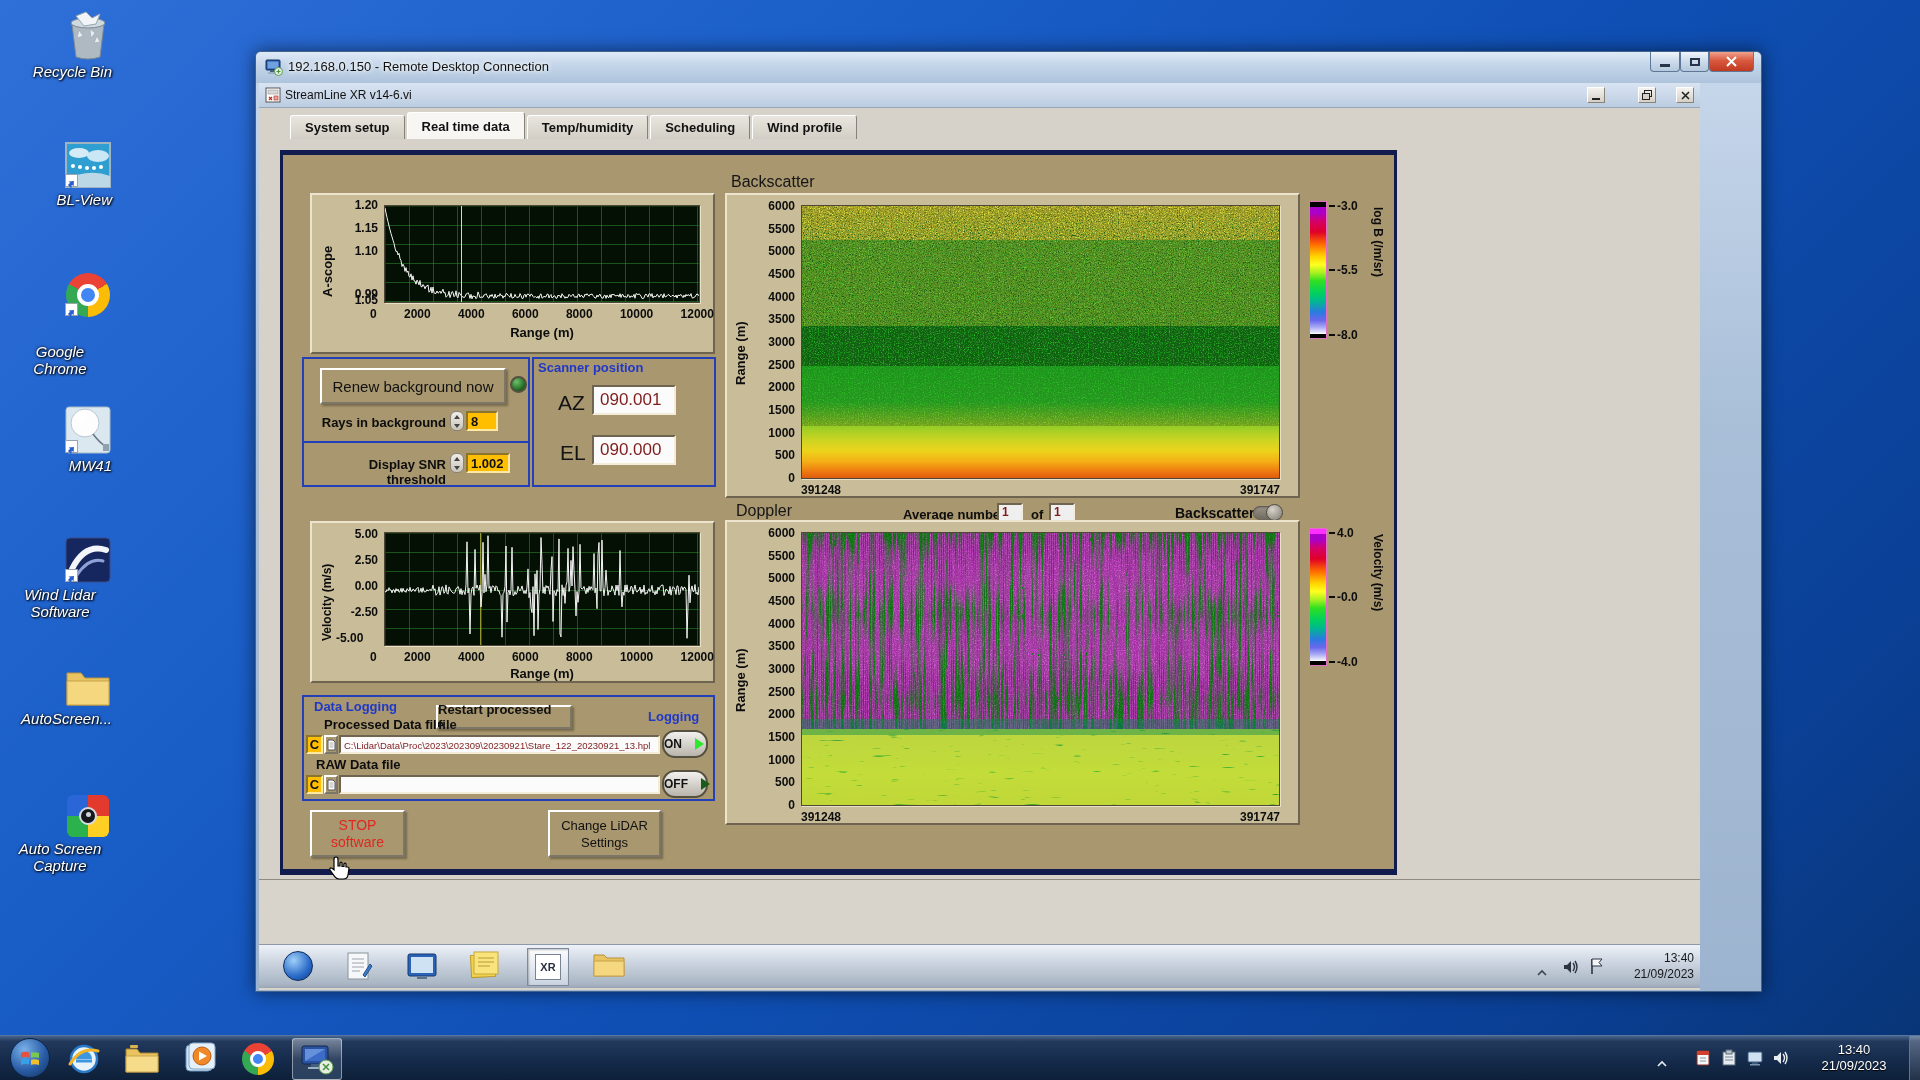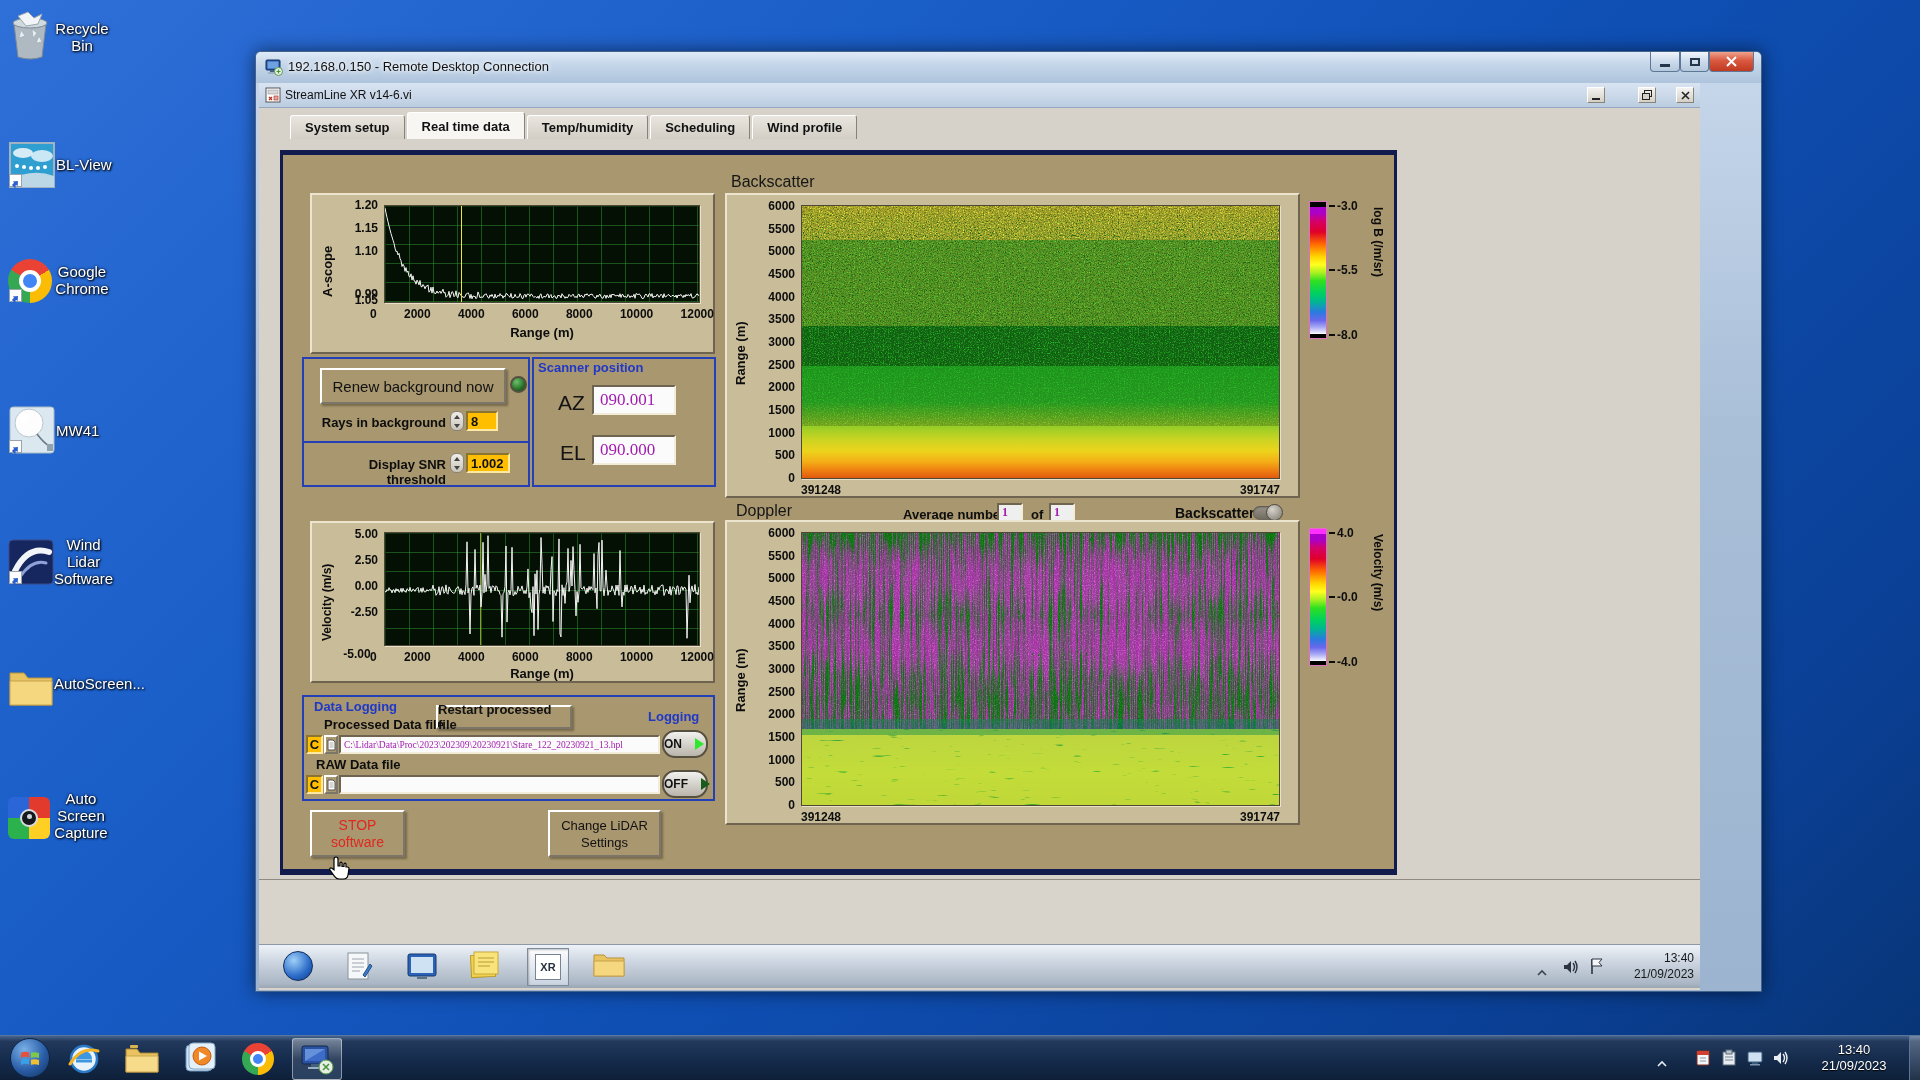--- a/index.html
+++ b/index.html
@@ -3,21 +3,21 @@
 <meta charset="utf-8">
 <style>
   html,body{margin:0;padding:0;background:#000;}
   *{box-sizing:border-box;}
   #screen{position:relative;width:1920px;height:1080px;overflow:hidden;
     font-family:"Liberation Sans",sans-serif;
     background:linear-gradient(135deg,#2f6fd8 0%,#1a5ec8 30%,#0f4fb4 55%,#0a3f94 85%,#083474 100%);}
   .abs{position:absolute;}
 
   
-  .dicon{position:absolute;left:8px;width:104px;display:flex;flex-direction:row;align-items:center;cursor:default;}
+  .dicon{position:absolute;left:8px;width:104px;display:flex;flex-direction:column;align-items:flex-end;cursor:default;font-style:italic;}
   .dicon-img{width:48px;height:50px;display:flex;align-items:flex-end;justify-content:center;position:relative;}
   .dicon-label{margin-top:3px;color:#fff;font-size:15px;line-height:17px;text-align:center;
     text-shadow:1px 1px 2px #000,0 0 3px #000;}
   .shortcut{position:absolute;left:1px;bottom:1px;width:13px;height:13px;background:#fff;border:1px solid #9aa4ad;}
 
   
   .rdp-window{left:255px;top:51px;width:1507px;height:941px;border:1px solid #41638c;border-radius:6px 6px 0 0;
     background:linear-gradient(#c8d8ec,#a9bfd8 40%,#9db4d0);box-shadow:0 0 18px rgba(0,0,0,.55);}
   .rdp-titlebar{left:0;top:0;width:100%;height:31px;border-radius:5px 5px 0 0;
     background:linear-gradient(#dfeaf7,#c2d4e8 45%,#aec4dc);}
@@ -54,21 +54,21 @@
                      repeating-linear-gradient(to bottom,rgba(46,140,46,.55) 0 1px,transparent 1px 19px);}
   .vlabel{writing-mode:vertical-rl;transform:rotate(180deg);font-weight:bold;font-size:13px;color:#0d0d0d;}
   .vlabel-down{writing-mode:vertical-rl;font-weight:bold;font-size:13px;color:#0d0d0d;}
   .tick{font-size:12px;font-weight:bold;color:#0d0d0d;}
   .bluebox{border:2px solid #2440b8;}
   .bluetext{color:#2038c8;font-weight:bold;}
   .lvbtn{background:linear-gradient(#f4f3f0,#d9d6cе 40%,#c9c5bb);border:2px solid;border-color:#ffffff #7c7668 #7c7668 #ffffff;
     box-shadow:2px 2px 2px rgba(60,50,30,.45);display:flex;align-items:center;justify-content:center;color:#111;}
   .orangebox{background:#ffbe00;border:2px solid;border-color:#8a7430 #ffe9a0 #ffe9a0 #8a7430;
     font-weight:bold;font-size:13px;color:#111;display:flex;align-items:center;padding-left:3px;}
-  .whitefield{background:#fbfbfb;border:2px solid;border-color:#6e6450 #f2ecd8 #f2ecd8 #6e6450;color:#a21caf;font-family:Liberation Serif, serif;}
+  .whitefield{background:#fbfbfb;border:2px solid;border-color:#6e6450 #f2ecd8 #f2ecd8 #6e6450;color:#7f1d1d;}
   .spinner{width:14px;height:20px;background:linear-gradient(#efede8,#c9c5bb);border:1px solid #8a8478;border-radius:6px;
     display:flex;flex-direction:column;align-items:center;justify-content:space-around;}
   .spin-arrow-up{width:0;height:0;border-left:3px solid transparent;border-right:3px solid transparent;border-bottom:4px solid #444;}
   .spin-arrow-down{width:0;height:0;border-left:3px solid transparent;border-right:3px solid transparent;border-top:4px solid #444;}
   .led-round{border-radius:50%;background:radial-gradient(circle at 35% 30%,#6cc06c,#1d641d 70%,#123f12);border:2px solid #55503f;}
   .onoff{border-radius:13px;background:linear-gradient(#f2f1ee,#b9b5ab);border:2px solid #55503f;
     display:flex;align-items:center;justify-content:flex-start;gap:13px;font-size:12px;font-weight:bold;color:#111;}
   .led-tri{width:0;height:0;border-top:6px solid transparent;border-bottom:6px solid transparent;border-left:9px solid #2de82d;}
   .led-tri.off{border-left-color:#1a5c1a;}
   .cbar-tick{width:6px;height:2px;background:#0d0d0d;}
@@ -122,21 +122,21 @@
           <circle cx="36" cy="25" r="2" fill="#fff"></circle>
           <path d="M1 45 L45 45 L45 34 Q 23 26 1 38 Z" fill="#bcd8e6"></path>
         </svg>
       <span class="shortcut"><svg width="11" height="11" viewBox="0 0 11 11">
             <path d="M2 9 L2 4 L5 4 L5 2 L9 5.5 L5 9 L5 7 L4 7 Z" fill="#2b5fd0" transform="rotate(-45 5.5 5.5)"></path>
           </svg></span>
     </div>
     <div class="dicon-label">BL-View</div>
   </div>
 
-  <div class="dicon" style="top:253px;">
+  <div class="dicon" style="top:267px;gap:23px;">
     <div class="dicon-img">
       <div style="width:44px;height:44px;border-radius:50%;background:conic-gradient(from -60deg,#ea4335 0 120deg,#fbbc05 120deg 240deg,#34a853 240deg 360deg);position:relative;">
         <div style="position:absolute;left:11px;top:11px;width:22px;height:22px;border-radius:50%;background:#4286f5;border:4px solid #fff;"></div>
       </div>
       <span class="shortcut"><svg width="11" height="11" viewBox="0 0 11 11">
             <path d="M2 9 L2 4 L5 4 L5 2 L9 5.5 L5 9 L5 7 L4 7 Z" fill="#2b5fd0" transform="rotate(-45 5.5 5.5)"></path>
           </svg></span>
     </div>
     <div class="dicon-label">Google Chrome</div>
   </div>
@@ -462,21 +462,21 @@
             <span class="abs tick" style="left:28px;top:133px;">-4.0</span>
             <span class="abs vlabel-down" style="left:62px;top:12px;height:130px;font-size:12px;">Velocity (m/s)</span>
           </div>
 
           <div class="abs raised" style="left:27px;top:366px;width:405px;height:162px;">
             <span class="abs vlabel" style="left:8px;top:14px;height:104px;font-size:12px;">Velocity (m/s)</span>
             <span class="abs tick" style="left:24px;top:4px;width:42px;text-align:right;">5.00</span>
             <span class="abs tick" style="left:24px;top:30px;width:42px;text-align:right;">2.50</span>
             <span class="abs tick" style="left:24px;top:56px;width:42px;text-align:right;">0.00</span>
             <span class="abs tick" style="left:24px;top:82px;width:42px;text-align:right;">-2.50</span>
-            <span class="abs tick" style="left:24px;top:108px;width:42px;text-align:center;margin-top:16px;">-5.00</span>
+            <span class="abs tick" style="left:24px;top:108px;width:42px;text-align:left;">-5.00</span>
             <div class="abs plot sunken-frame" style="left:72px;top:9px;width:316px;height:114px;">
               <div class="abs" style="left:95px;top:0;width:1px;height:114px;background:#b8b838;opacity:.8;"></div>
               <svg class="abs" style="left:0;top:0;" width="316" height="114">
                   <polyline id="velocity-line" points="0,58.5 1,59.0 2,56.6 3,57.7 4,54.7 5,57.0 6,56.9 7,59.9 8,56.8 9,56.9 10,59.7 11,55.6 12,58.1 13,56.1 14,59.2 15,58.7 16,55.3 17,59.3 18,55.2 19,58.3 20,57.8 21,59.4 22,55.7 23,56.6 24,58.2 25,54.3 26,58.4 27,58.2 28,56.0 29,56.7 30,58.4 31,56.1 32,55.5 33,54.3 34,59.5 35,58.4 36,55.2 37,59.4 38,54.6 39,58.6 40,58.9 41,58.7 42,56.6 43,58.0 44,57.4 45,56.2 46,57.8 47,56.1 48,52.1 49,57.3 50,55.8 51,62.3 52,60.8 53,59.2 54,53.7 55,62.1 56,57.8 57,53.6 58,54.5 59,60.3 60,58.7 61,51.9 62,60.2 63,61.2 64,53.9 65,55.9 66,57.8 67,59.0 68,59.9 69,60.3 70,59.5 71,55.6 72,55.1 73,53.5 74,56.1 75,61.2 76,55.6 77,61.7 78,57.6 79,58.7 80,61.6 81,51.9 82,8.8 83,60.0 84,55.2 85,101.0 86,61.1 87,55.1 88,53.9 89,62.4 90,16.4 91,55.3 92,52.0 93,55.2 94,57.1 95,52.0 96,73.9 97,59.8 98,9.3 99,59.9 100,41.4 101,58.8 102,51.8 103,2.7 104,55.4 105,53.2 106,59.7 107,53.5 108,52.8 109,54.0 110,57.8 111,52.8 112,53.8 113,58.2 114,57.6 115,61.4 116,62.5 117,104.2 118,60.8 119,59.2 120,53.4 121,13.0 122,89.1 123,59.7 124,57.1 125,61.9 126,56.8 127,14.3 128,62.5 129,62.2 130,58.5 131,61.4 132,59.7 133,53.3 134,56.4 135,57.9 136,56.1 137,52.9 138,57.4 139,60.5 140,57.5 141,60.7 142,54.1 143,35.9 144,64.7 145,59.5 146,75.4 147,79.6 148,53.6 149,102.7 150,40.8 151,61.1 152,37.4 153,96.5 154,61.3 155,56.1 156,4.5 157,30.3 158,60.2 159,53.9 160,60.8 161,52.5 162,54.8 163,53.0 164,56.8 165,61.4 166,36.4 167,23.6 168,88.5 169,57.7 170,59.9 171,62.7 172,56.5 173,58.5 174,5.9 175,101.0 176,103.9 177,51.8 178,62.5 179,54.6 180,70.4 181,52.4 182,49.1 183,15.4 184,58.5 185,53.2 186,27.4 187,53.0 188,13.6 189,37.7 190,56.6 191,82.9 192,58.5 193,69.3 194,59.2 195,11.3 196,54.8 197,56.1 198,55.6 199,53.5 200,57.3 201,60.8 202,55.1 203,59.4 204,53.4 205,56.9 206,53.6 207,55.7 208,56.7 209,20.5 210,59.8 211,55.0 212,75.7 213,21.8 214,9.5 215,57.5 216,58.1 217,7.1 218,54.2 219,62.8 220,54.6 221,37.1 222,52.3 223,62.4 224,57.5 225,58.8 226,58.2 227,52.8 228,55.9 229,58.3 230,62.1 231,52.1 232,57.6 233,52.1 234,62.4 235,17.5 236,56.6 237,73.9 238,58.9 239,62.3 240,52.0 241,58.9 242,51.8 243,59.2 244,58.9 245,57.6 246,53.3 247,54.0 248,61.1 249,56.4 250,52.0 251,57.3 252,59.2 253,57.6 254,57.1 255,54.0 256,60.6 257,56.3 258,59.2 259,52.1 260,61.5 261,59.3 262,60.6 263,57.6 264,55.7 265,58.7 266,56.9 267,52.3 268,59.7 269,58.5 270,61.8 271,57.6 272,60.9 273,54.2 274,56.9 275,53.9 276,52.6 277,52.1 278,52.1 279,62.5 280,59.5 281,56.1 282,56.9 283,57.8 284,61.0 285,53.4 286,62.2 287,56.6 288,53.7 289,54.7 290,56.3 291,61.5 292,52.9 293,53.1 294,61.7 295,60.7 296,54.2 297,53.7 298,57.2 299,54.3 300,54.4 301,56.7 302,105.3 303,72.0 304,42.2 305,69.8 306,56.9 307,52.9 308,58.6 309,58.3 310,51.5 311,60.9 312,59.2 313,61.9 314,54.1 315,56.1 316,53.5" fill="none" stroke="#f4f4f4" stroke-width="1"></polyline>
                 </svg>
             </div>
             <div class="abs" style="left:58px;top:127px;width:344px;display:flex;justify-content:space-between;">
               <span class="tick">0</span>
               <span class="tick">2000</span>
               <span class="tick">4000</span>

